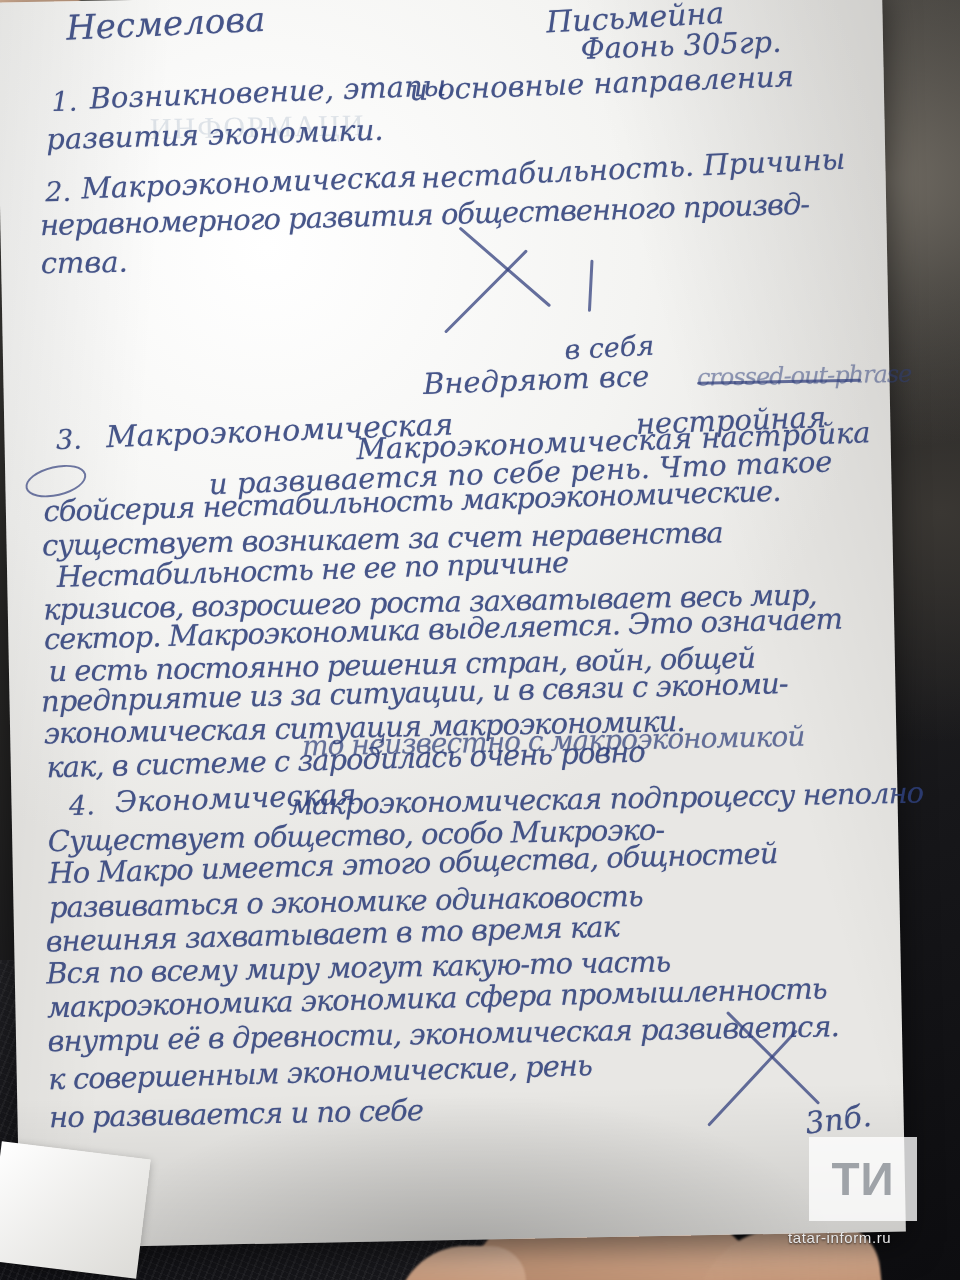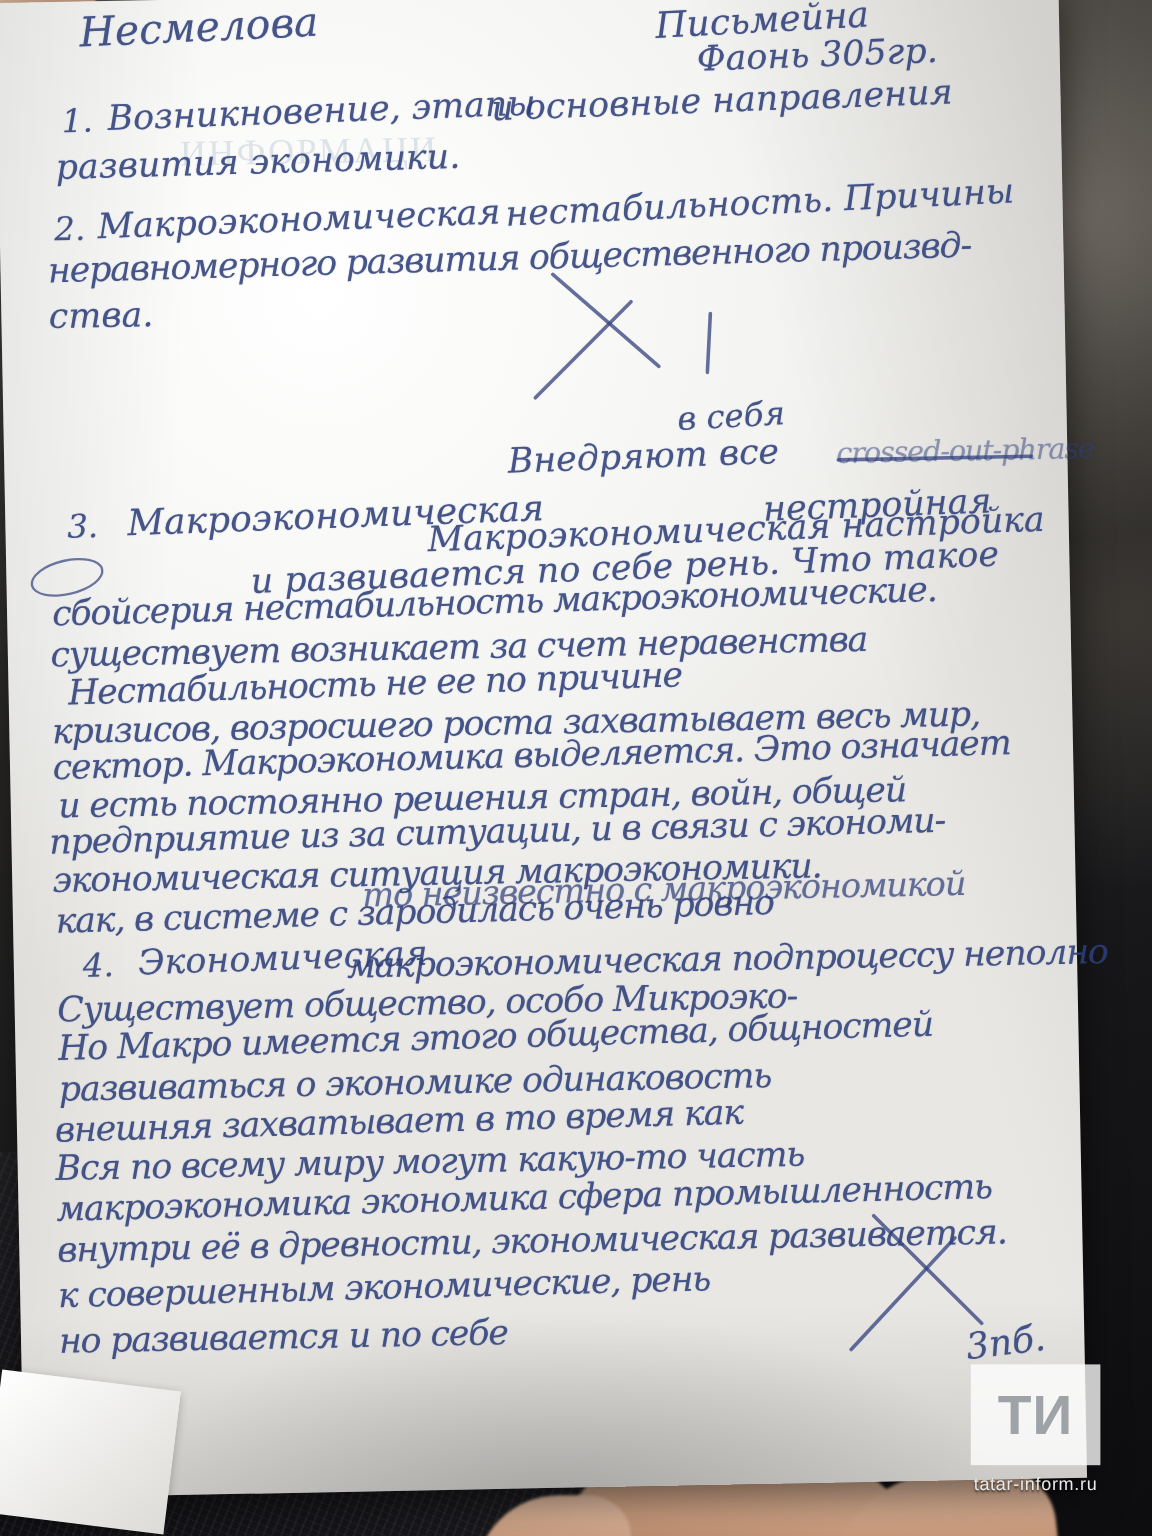--- a/index.html
+++ b/index.html
@@ -135,21 +135,21 @@
     border: 2px solid #33407d;
     border-radius: 50%;
     opacity: 0.7;
   }
   
   .watermark {
     position: absolute;
     right: 22px;
     bottom: 34px;
     width: 150px;
-    text-align: center;
+    text-align: left;
     user-select: none;
   }
   .wm-box {
     width: 108px; height: 84px;
     margin: 0 auto;
     background: rgba(255,255,255,0.78);
     display: flex;
     align-items: center;
     justify-content: center;
     font-family: "Liberation Sans", sans-serif;

